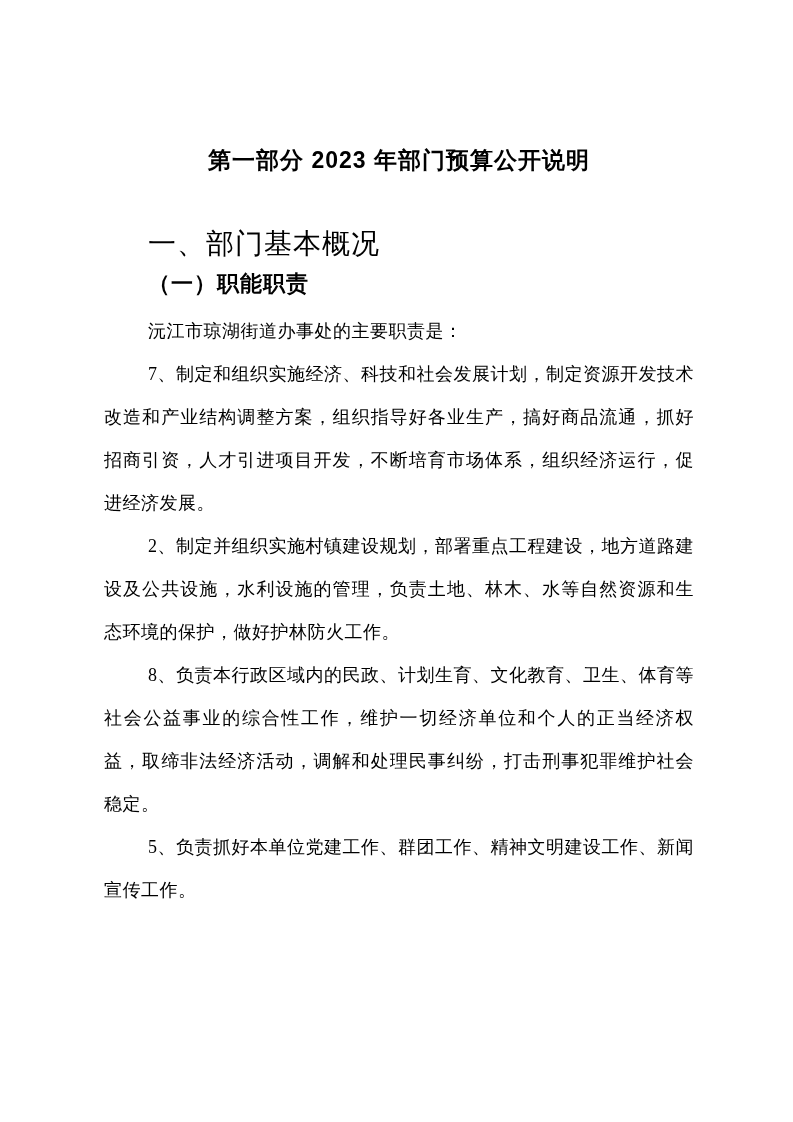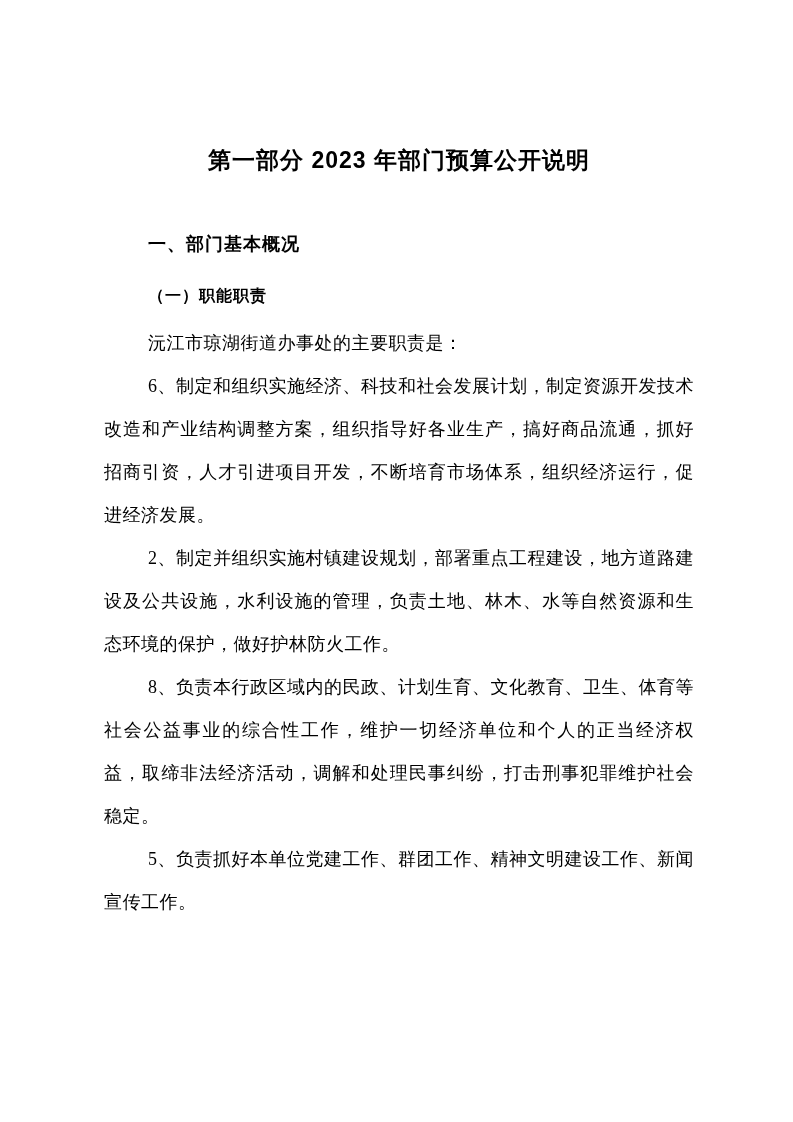--- a/index.html
+++ b/index.html
@@ -22,31 +22,31 @@
     font-family: "Liberation Sans", sans-serif;
     font-weight: 700;
     font-size: 23px;
     line-height: 28px;
     text-align: center;
     letter-spacing: 1px;
     margin: 0 0 58px 0;
   }
   .section-heading {
     font-family: "Liberation Sans", sans-serif;
-    font-weight: 700;
-    font-size: 18px;
+    font-weight: 400;
+    font-size: 28px;
     line-height: 24px;
-    margin: 0 0 28px 0;
+    margin: 0 0 16px 0;
     text-indent: 44px;
     letter-spacing: 1px;
   }
   .subsection-heading {
     font-family: "Liberation Serif", serif;
     font-weight: 700;
-    font-size: 16px;
+    font-size: 22px;
     line-height: 24px;
     margin: 0 0 14px 0;
     text-indent: 44px;
     letter-spacing: 1px;
   }
   .body-text p {
     font-family: "Liberation Serif", serif;
     font-weight: 400;
     font-size: 18px;
     line-height: 43px;
@@ -62,19 +62,19 @@
 <div class="page">
 
   <h1 class="doc-title">第一部分 2023 年部门预算公开说明</h1>
 
   <h2 class="section-heading">一、部门基本概况</h2>
 
   <h3 class="subsection-heading">（一）职能职责</h3>
 
   <div class="body-text">
     <p>沅江市琼湖街道办事处的主要职责是：</p>
-    <p>6、制定和组织实施经济、科技和社会发展计划，制定资源开发技术改造和产业结构调整方案，组织指导好各业生产，搞好商品流通，抓好招商引资，人才引进项目开发，不断培育市场体系，组织经济运行，促进经济发展。</p>
+    <p>7、制定和组织实施经济、科技和社会发展计划，制定资源开发技术改造和产业结构调整方案，组织指导好各业生产，搞好商品流通，抓好招商引资，人才引进项目开发，不断培育市场体系，组织经济运行，促进经济发展。</p>
     <p>2、制定并组织实施村镇建设规划，部署重点工程建设，地方道路建设及公共设施，水利设施的管理，负责土地、林木、水等自然资源和生态环境的保护，做好护林防火工作。</p>
     <p>8、负责本行政区域内的民政、计划生育、文化教育、卫生、体育等社会公益事业的综合性工作，维护一切经济单位和个人的正当经济权益，取缔非法经济活动，调解和处理民事纠纷，打击刑事犯罪维护社会稳定。</p>
     <p>5、负责抓好本单位党建工作、群团工作、精神文明建设工作、新闻宣传工作。</p>
   </div>
 
 </div>
 
 </body></html>

